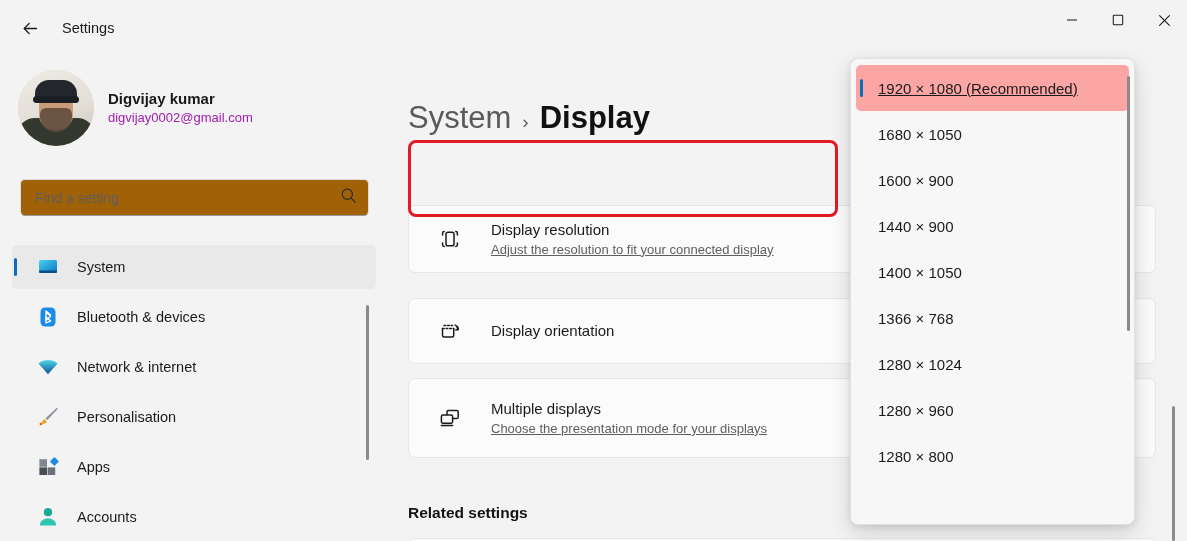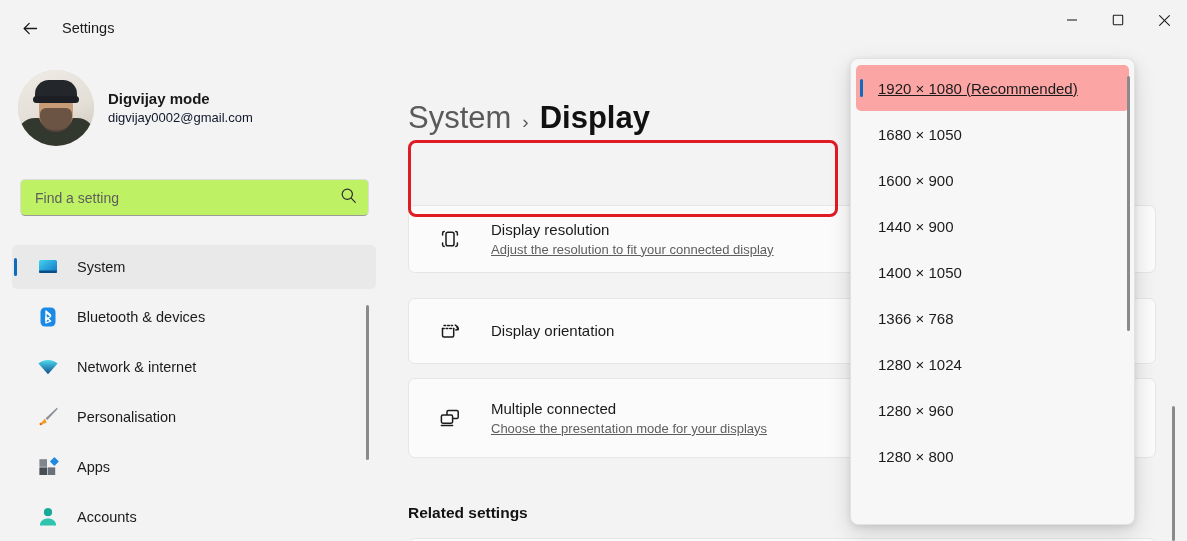--- a/index.html
+++ b/index.html
@@ -141,31 +141,31 @@
   }
 
   .acct-text { line-height: 1.25; }
   .acct-name {
     font-size: 15px;
     font-weight: bold;
     color: #191919;
   }
   .acct-mail {
     font-size: 13px;
-    color: #0f172a;
+    color: #a21caf;
     margin-top: 2px;
   }
 
   .searchbox {
     position: absolute;
     left: 20px;
     top: 119px;
     width: 349px;
     height: 37px;
-    background: #bef264;
+    background: #a16207;
     border: 1px solid #dcdcdc;
     border-bottom: 1px solid #9a9a9a;
     border-radius: 5px;
     display: flex;
     align-items: center;
     padding: 0 11px 0 14px;
     cursor: text;
   }
   .searchbox input {
     flex: 1;
@@ -425,21 +425,21 @@
   <div class="account">
     <div class="avatar">
       <div class="ph-bg"></div>
       <div class="ph-body"></div>
       <div class="ph-face"></div>
       <div class="ph-beard"></div>
       <div class="ph-cap"></div>
       <div class="ph-brim"></div>
     </div>
     <div class="acct-text">
-      <div class="acct-name">Digvijay mode</div>
+      <div class="acct-name">Digvijay kumar</div>
       <div class="acct-mail">digvijay0002@gmail.com</div>
     </div>
   </div>
 
   <div class="searchbox">
     <input type="text" placeholder="Find a setting" style="">
     <span>
       <svg width="17" height="17" viewBox="0 0 17 17" fill="none" stroke="#2b2b2b" stroke-width="1.2">
         <circle cx="7.3" cy="7.3" r="5.1"></circle>
           <path d="M11.2 11.2 15.3 15.3" stroke-linecap="round"></path>
@@ -570,21 +570,21 @@
 
   <div class="card" id="card-multiple">
     <span class="card-ico">
       <svg width="28" height="28" viewBox="0 0 28 28" fill="none" stroke="#1b1b1b" stroke-width="1.5" stroke-linecap="round" stroke-linejoin="round">
         <rect x="11" y="6.4" width="11.2" height="8.2" rx="1.4"></rect>
         <rect x="5.4" y="11" width="11.2" height="8.2" rx="1.4" fill="#fbfbfb"></rect>
         <path d="M5.4 21.5h11.2"></path>
       </svg>
     </span>
     <div>
-      <div class="card-title">Multiple connected</div>
+      <div class="card-title">Multiple displays</div>
       <div class="card-sub">Choose the presentation mode for your displays</div>
     </div>
   </div>
 
   <div class="section-head">Related settings</div>
 
   <div class="card" id="card-advanced">
     
     
   </div>

